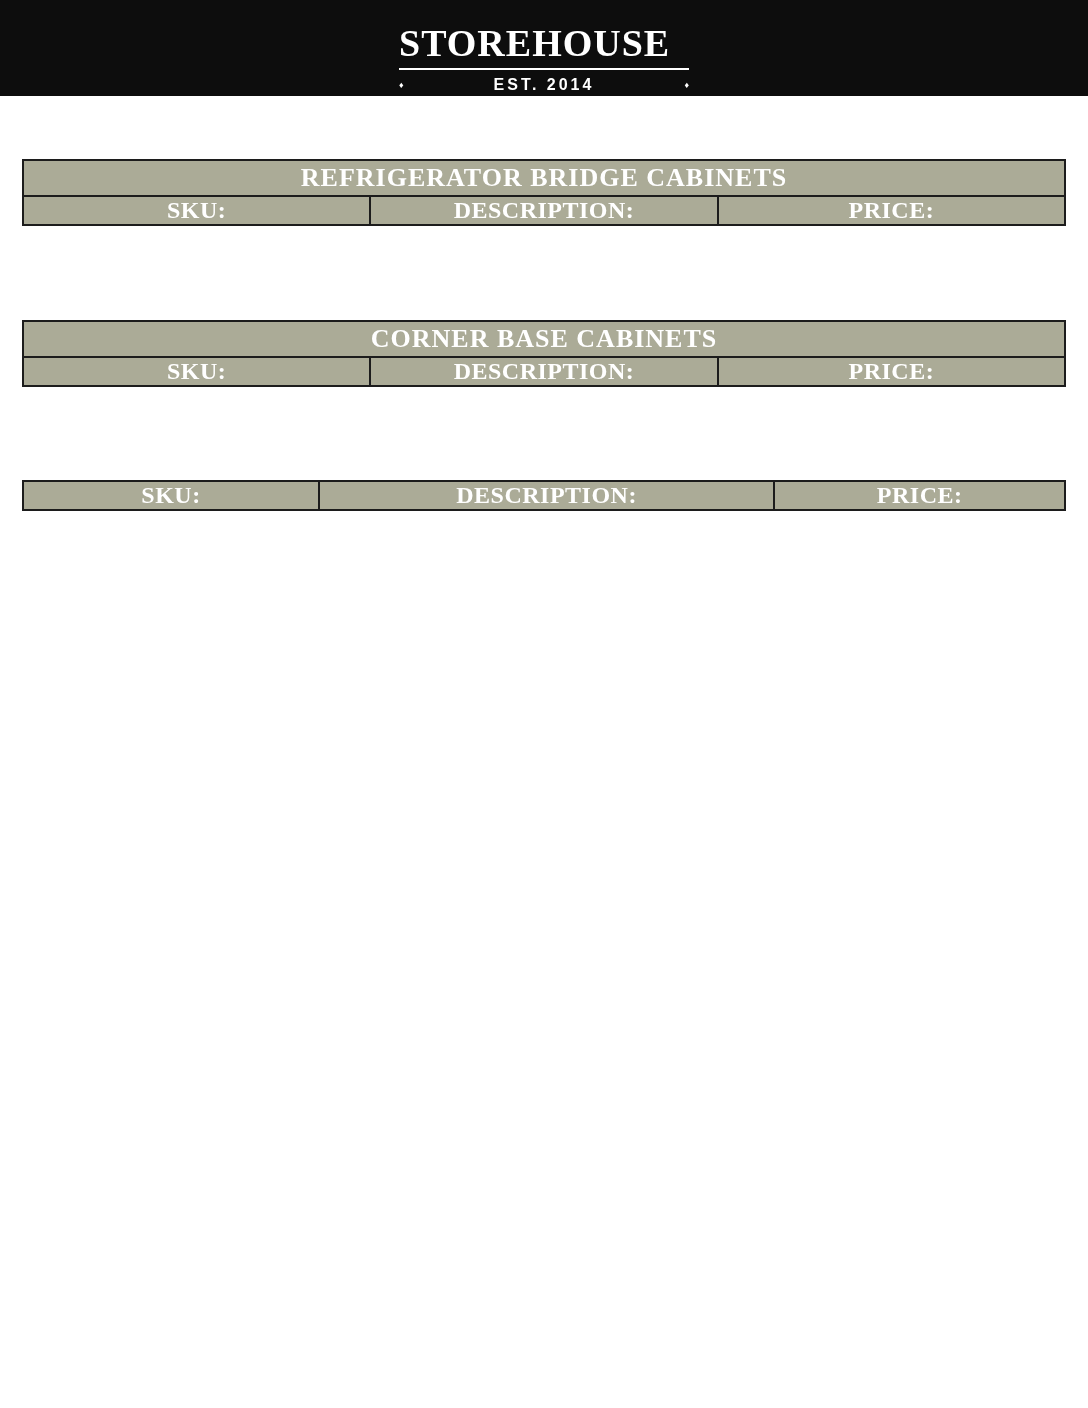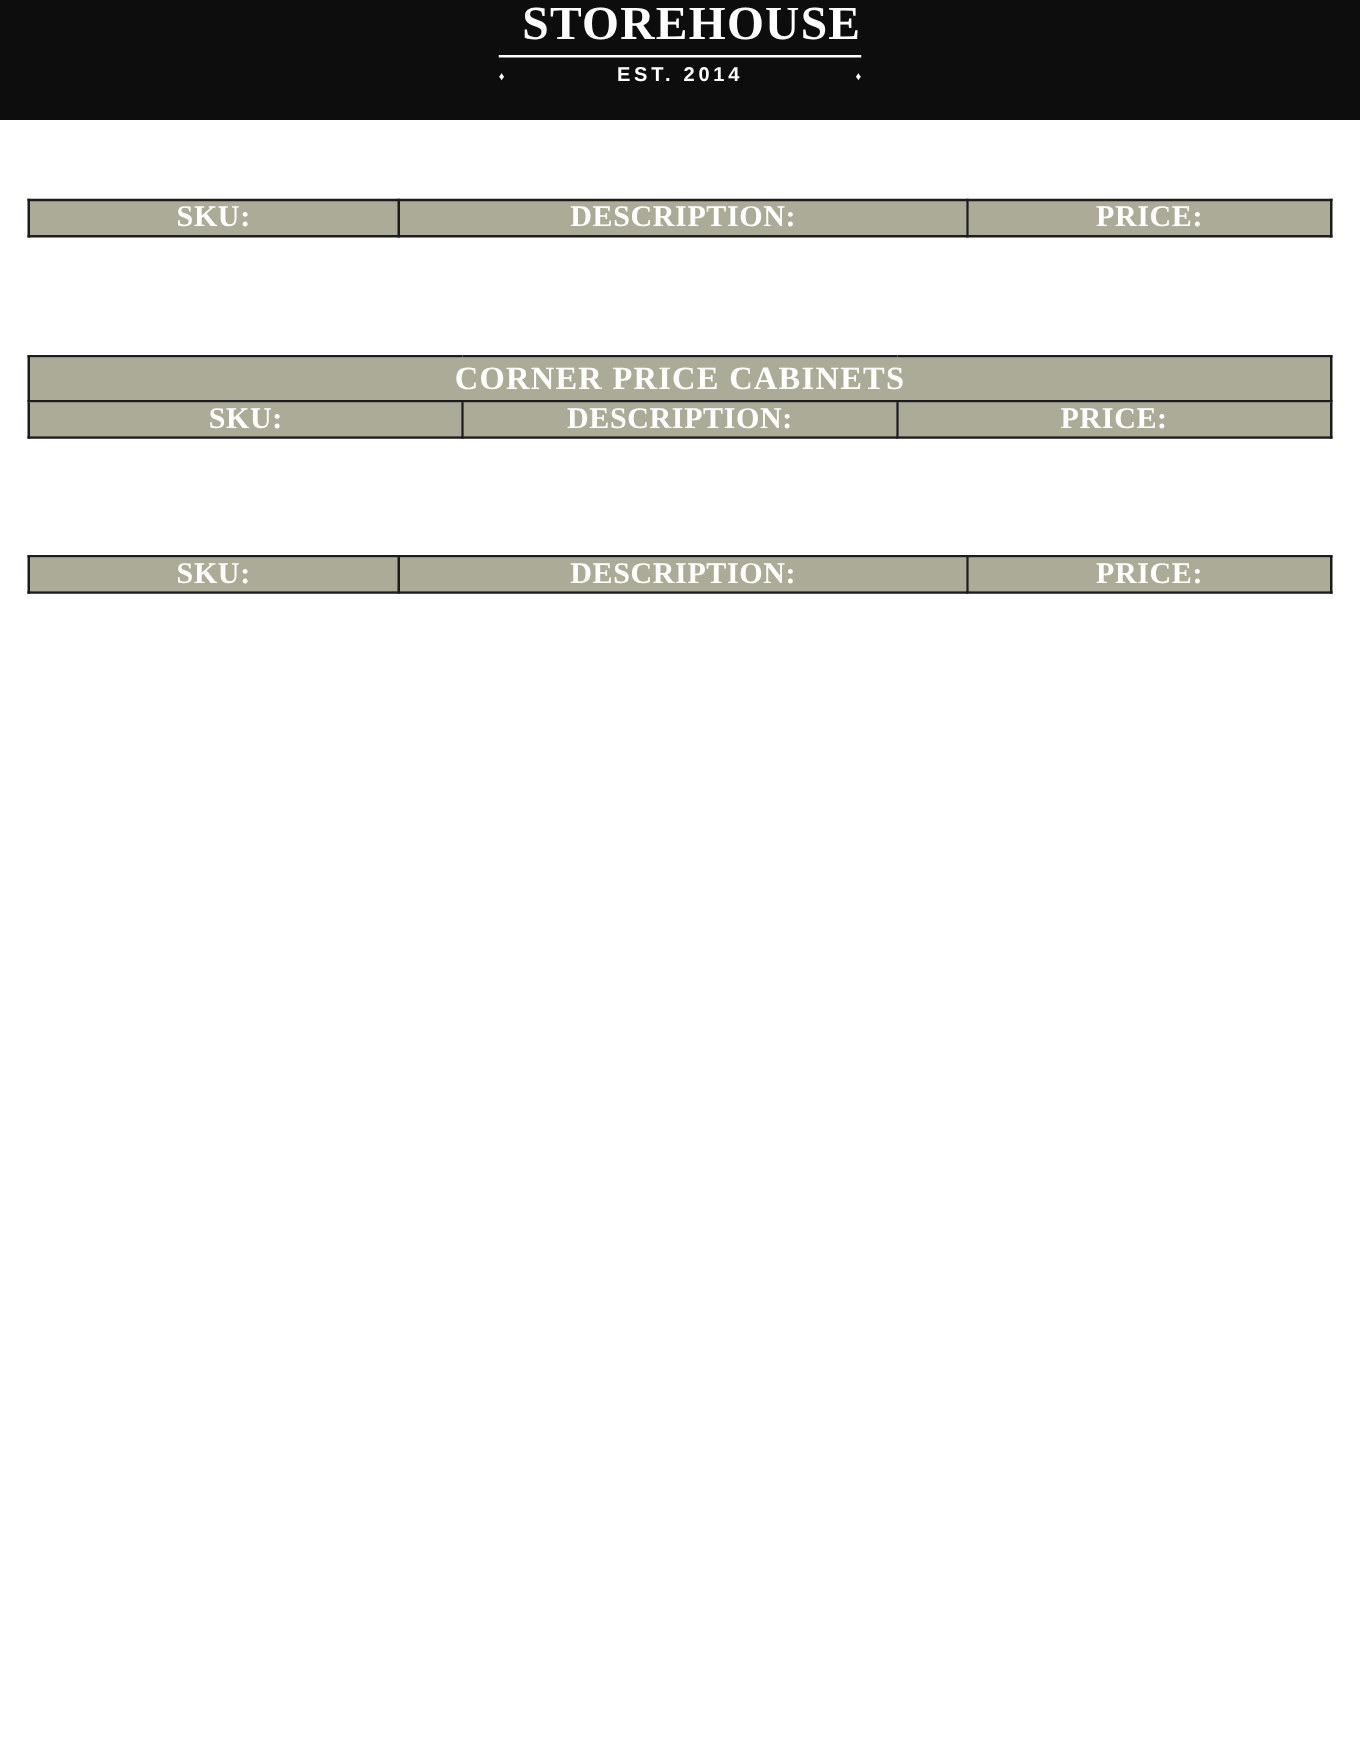--- a/index.html
+++ b/index.html
@@ -15,21 +15,21 @@
   body{
     width:1088px;height:1408px;overflow:hidden;
     font-family:"Liberation Serif","DejaVu Serif",serif;
     color:var(--text);
   }
   
   .banner{
     height:96px;background:var(--banner-bg);
     display:flex;justify-content:center;align-items:flex-start;
   }
-  .logo-block{width:290px;text-align:right;}
+  .logo-block{margin-top:24px;width:290px;text-align:left;}
   .brand{
     font-weight:bold;font-size:38px;line-height:1;color:var(--band-text);
     letter-spacing:1px;padding-bottom:6px;border-bottom:2px solid #ffffff;
   }
   .est-row{
     display:flex;align-items:center;justify-content:space-between;
     margin-top:6px;color:var(--band-text);
   }
   .est{
     font-family:"Liberation Sans","DejaVu Sans",sans-serif;
@@ -82,35 +82,38 @@
 
   <section class="price-table t1">
     <table>
       <tbody></tbody>
     </table>
   </section>
 
   <section class="price-table t2">
     <table>
       <thead>
+        <tr class="title-row">
+          <th colspan="3">REFRIGERATOR BRIDGE CABINETS</th>
+        </tr>
         <tr class="head-row">
           <th class="c-sku">SKU:</th>
           <th class="c-desc">DESCRIPTION:</th>
           <th class="c-price">PRICE:</th>
         </tr>
       </thead>
       <tbody></tbody>
     </table>
   </section>
 
   <section class="price-table t3">
     <table>
       <thead>
         <tr class="title-row">
-          <th colspan="3">CORNER PRICE CABINETS</th>
+          <th colspan="3">CORNER BASE CABINETS</th>
         </tr>
         <tr class="head-row">
           <th class="c-sku">SKU:</th>
           <th class="c-desc">DESCRIPTION:</th>
           <th class="c-price">PRICE:</th>
         </tr>
       </thead>
       <tbody></tbody>
     </table>
   </section>

